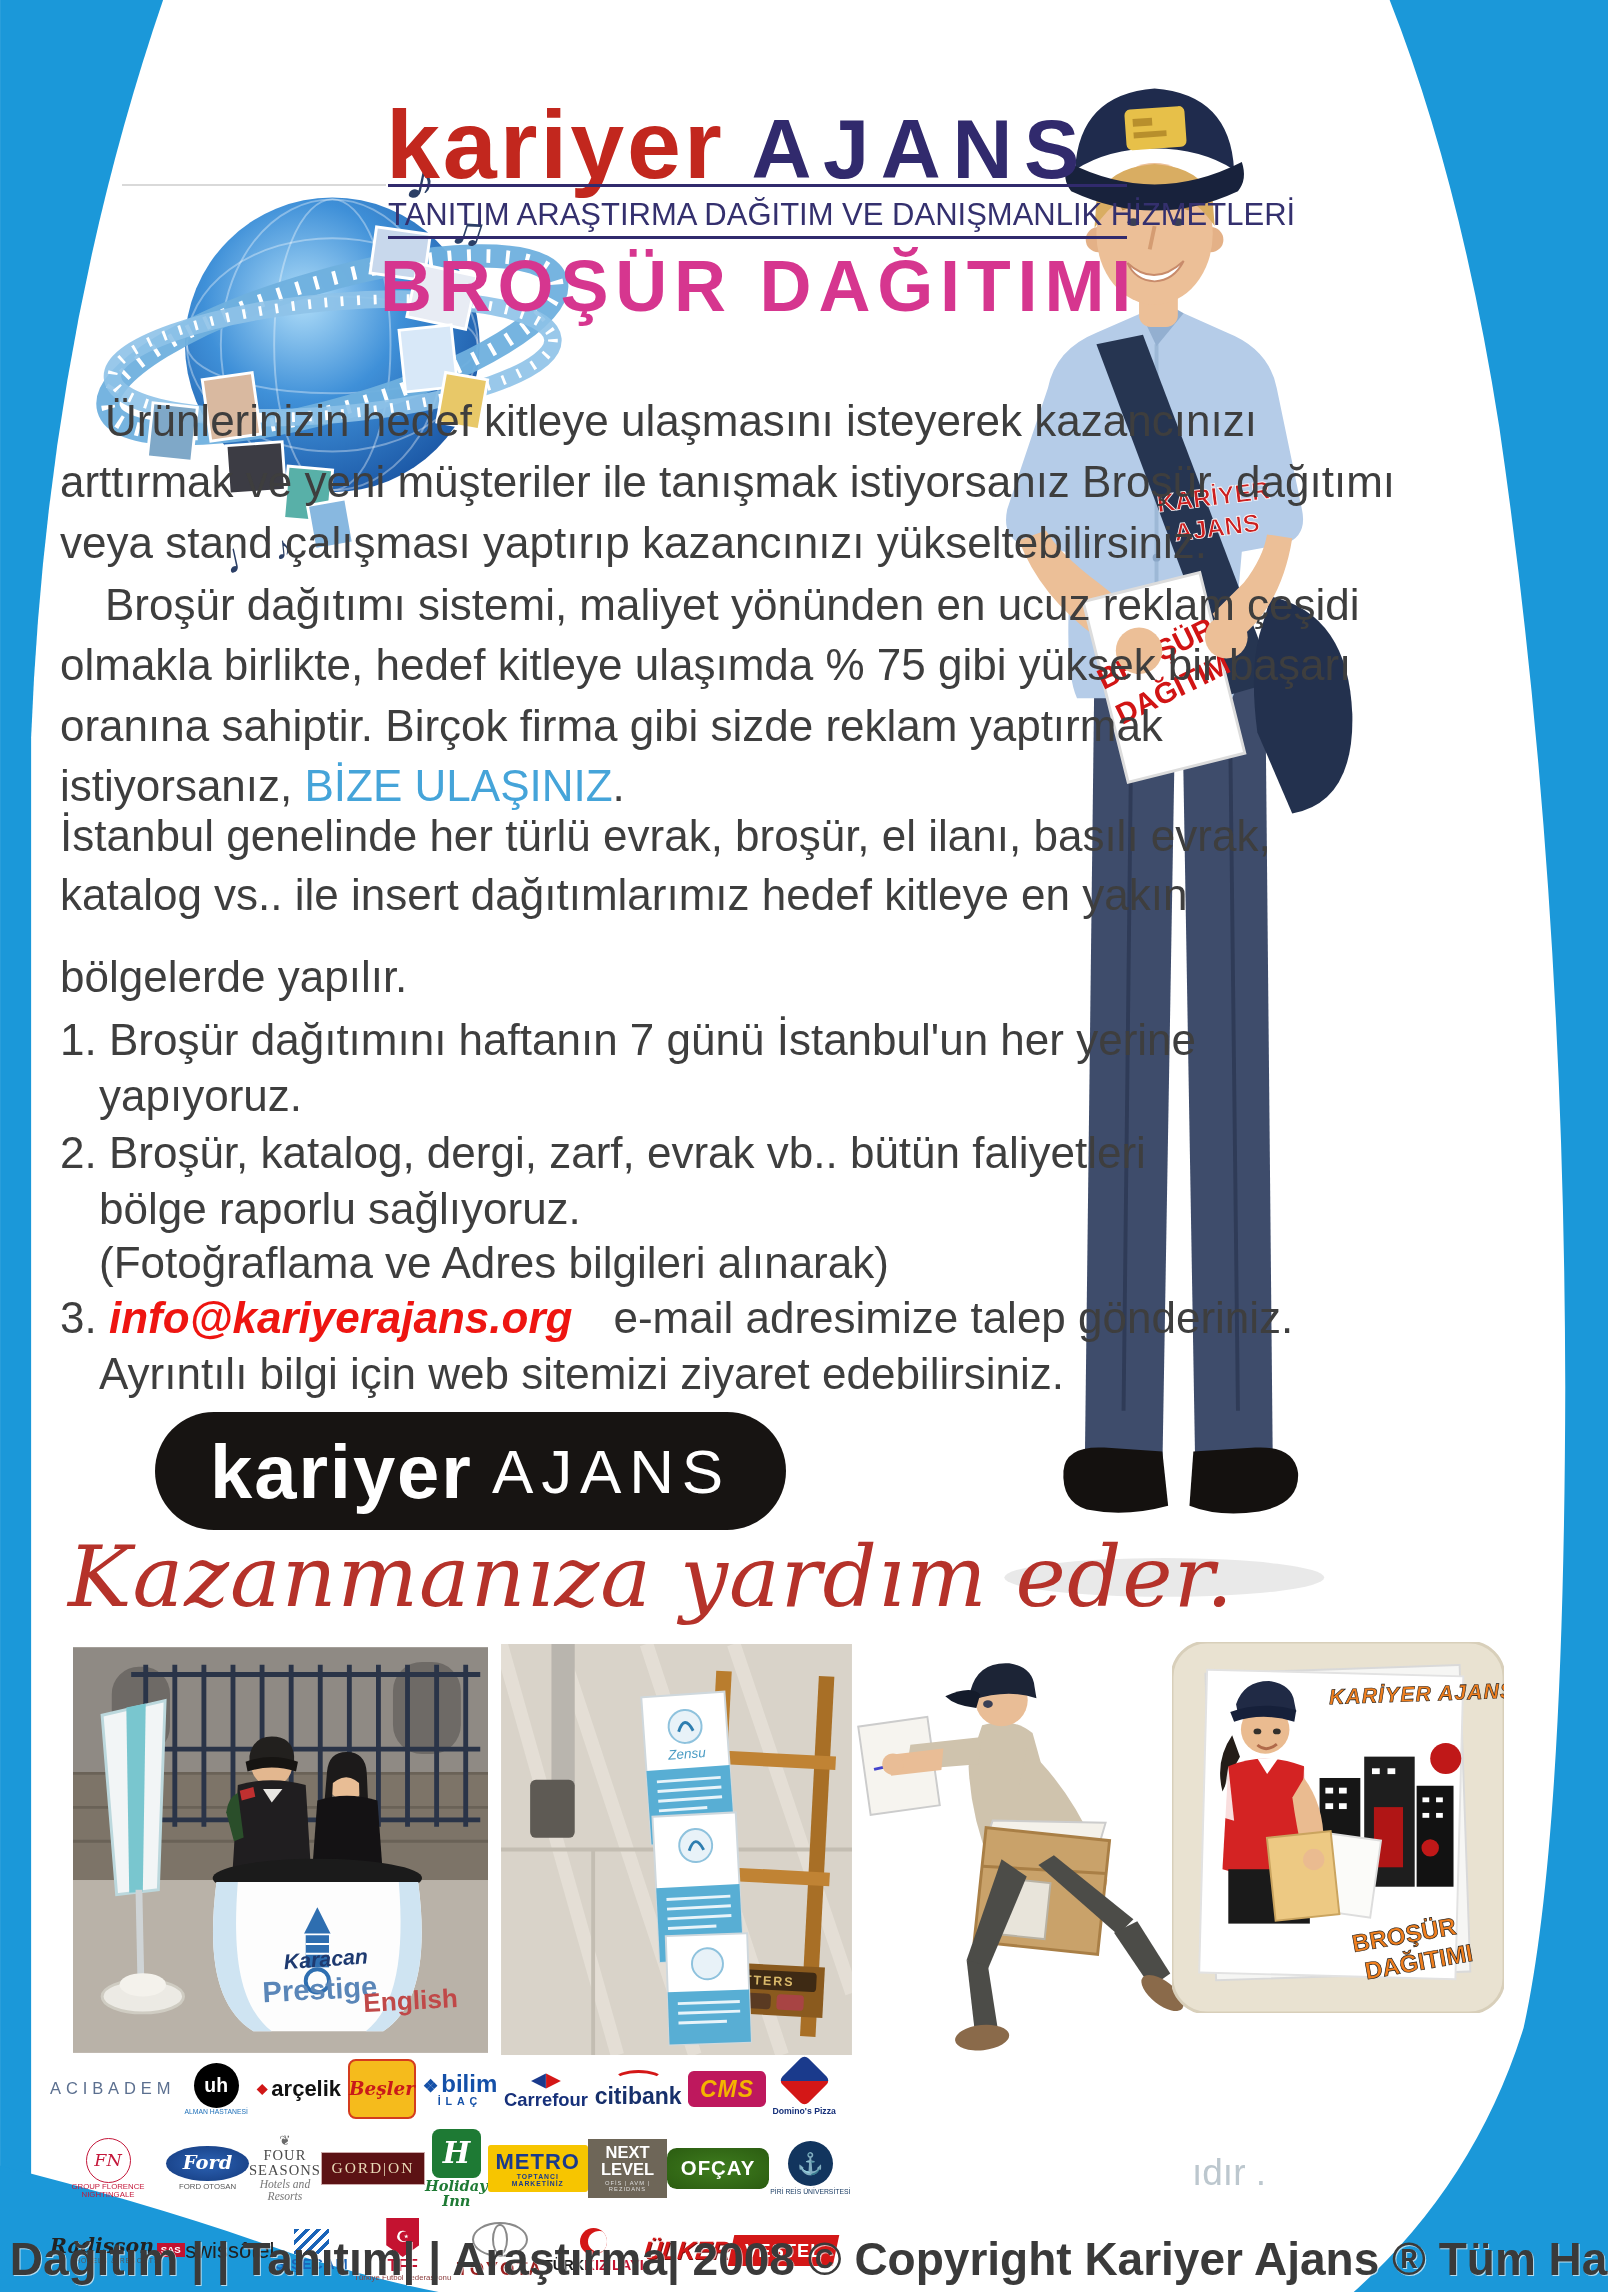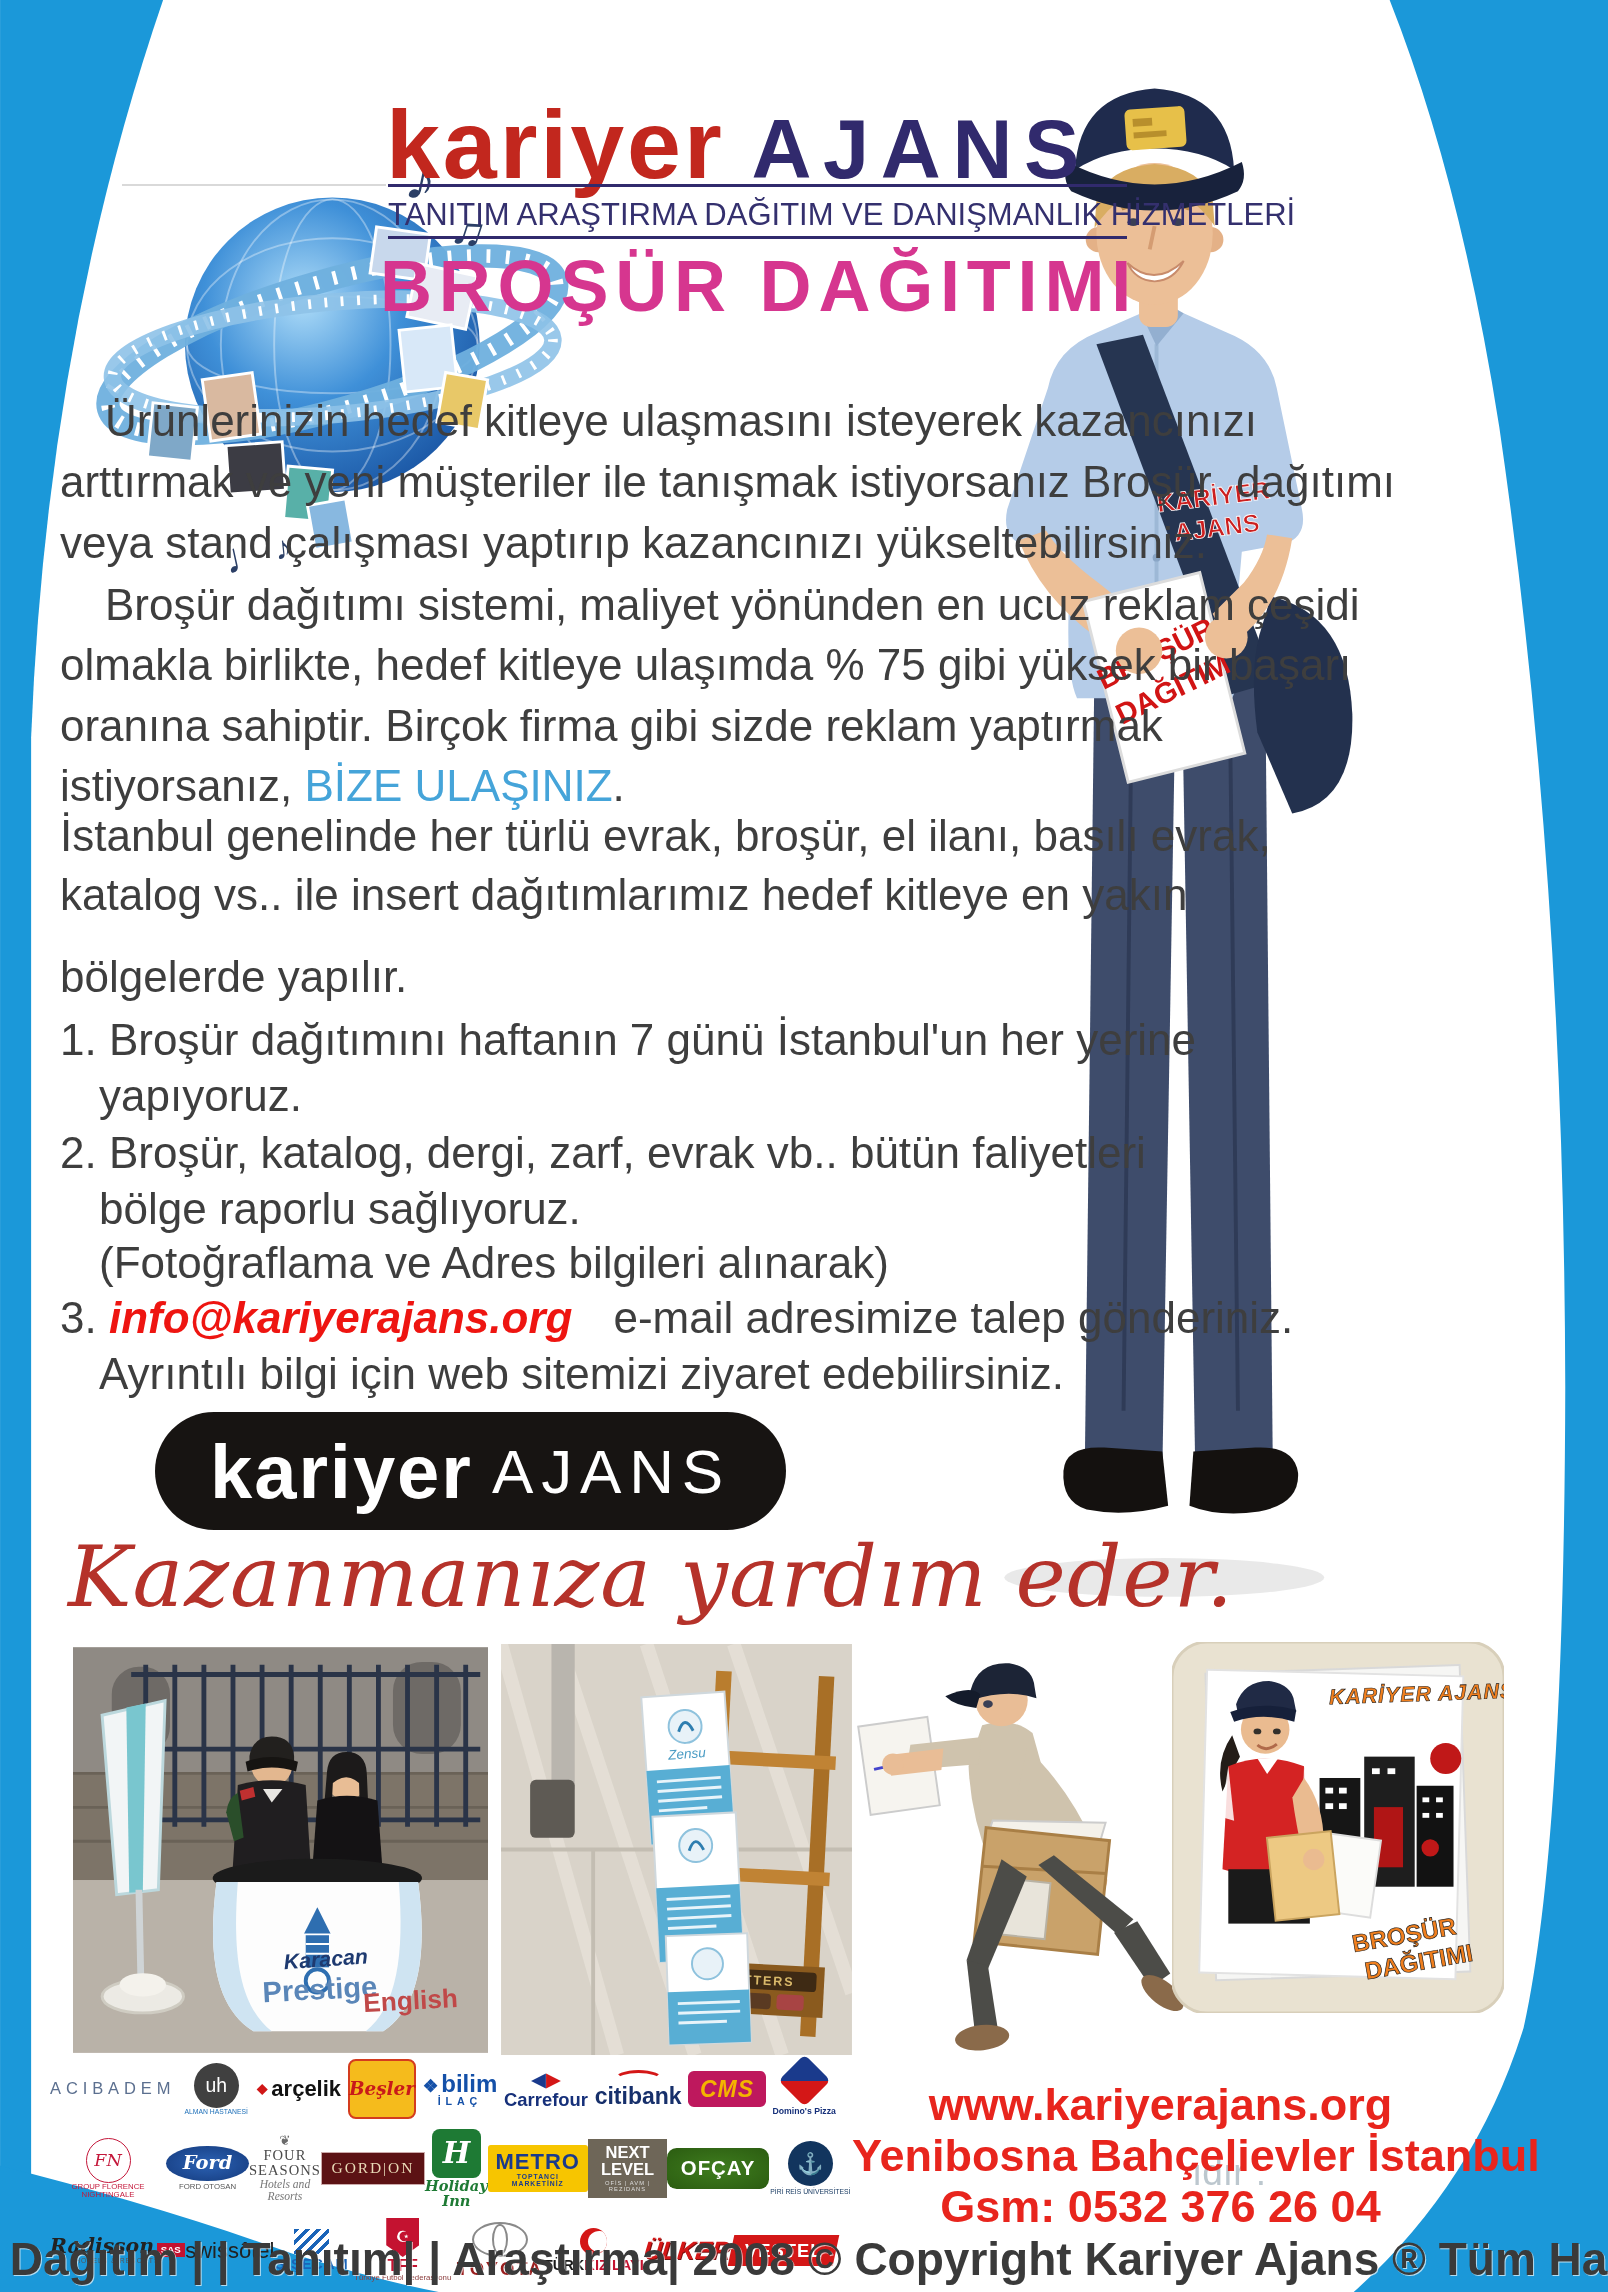--- a/index.html
+++ b/index.html
@@ -35,21 +35,21 @@
           color:#b5322a;z-index:3;letter-spacing:1px;}
 
   
   .photo{position:absolute;z-index:3;}
 
   
   #clients{left:50px;top:2059px;width:786px;z-index:4;}
   .lgrow{display:flex;align-items:center;justify-content:space-between;margin-bottom:9.7px;}
   .lg{display:flex;flex-direction:column;align-items:center;justify-content:center;text-align:center;line-height:1.05;}
   .lg-acibadem .t{font-size:16.5px;color:#5b6f8f;letter-spacing:4.9px;}
-  .lg-alman .circ{width:45px;height:45px;border-radius:50%;background:#404040;color:#fff;font-weight:400;
+  .lg-alman .circ{width:45px;height:45px;border-radius:50%;background:#000000;color:#fff;font-weight:700;
                   font-size:19.4px;display:flex;align-items:center;justify-content:center;}
   .lg-alman .s{font-size:6.8px;color:#1d6fb8;width:68px;}
   .lg-arcelik .t{font-size:22px;font-weight:700;color:#111;}
   .lg-arcelik .t::before{content:"◆";color:#d01717;font-size:13.6px;margin-right:3.9px;vertical-align:3.9px;}
   .lg-besler{background:#f5bb1c;border:2.9px solid #d43c1e;border-radius:7.8px;width:64px;height:56px;}
   .lg-besler .t{font-family:"DejaVu Serif",serif;font-style:italic;font-weight:700;font-size:18.4px;color:#c81a1a;}
   .lg-bilim .t{font-size:24px;font-weight:700;color:#1450a8;}
   .lg-bilim .t::before{content:"❖";font-size:17.5px;margin-right:2.9px;}
   .lg-bilim .s{font-size:10.7px;letter-spacing:4.9px;color:#1450a8;font-weight:700;}
   .lg-carrefour .g .c1{color:#1a3a8c;font-size:19.4px;} .lg-carrefour .g .c2{color:#d41717;font-size:19.4px;}
@@ -574,22 +574,17 @@
           <span class="t">ÜLKER</span>
         </div>
       <div class="lg lg-vestel">
           <span class="t">VESTEL</span>
         </div>
     </div>
   </div>
 
   <div class="abs watermark">ıdır .</div>
 
-  <div class="abs contact">
-    <div>www.kariyerajans.org</div>
-    <div>Yenibosna Bahçelievler İstanbul</div>
-    <div>Gsm: 0532 376 26 04</div>
-  </div>
 
   <div class="abs footer-text">Dağıtım | | Tanıtım| | Araştırma| 2008 © Copyright Kariyer Ajans ® Tüm Hakları saklıdır.</div>
 
 </div>
 
 
 </body></html>

